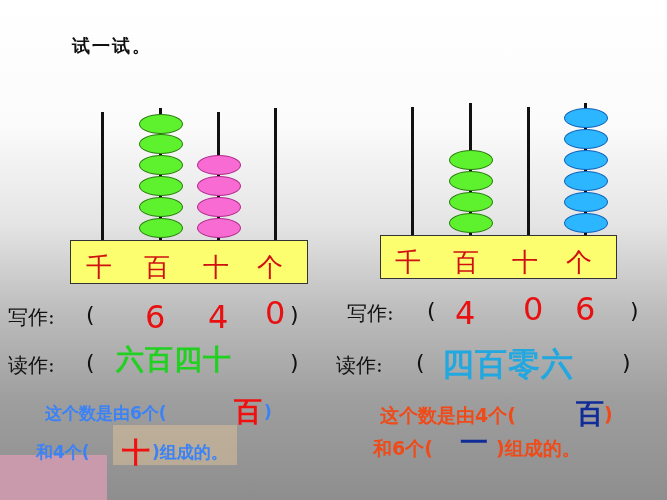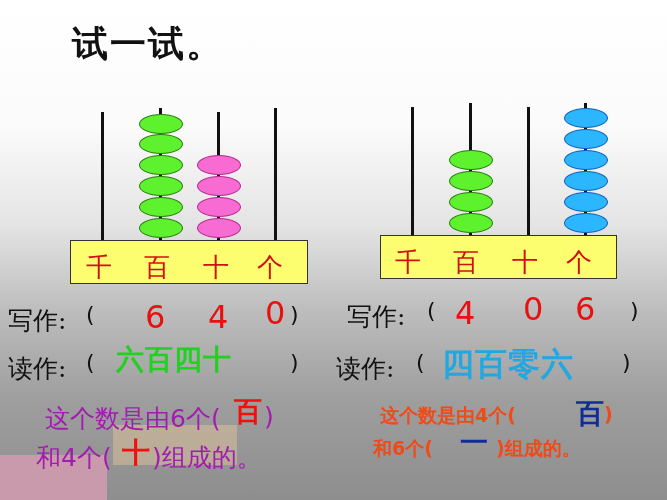--- a/index.html
+++ b/index.html
@@ -2,34 +2,34 @@
 <html><head>
 <meta charset="utf-8">
 <style>
   html, body { margin:0; padding:0; }
   body {
     width:667px; height:500px; position:relative; overflow:hidden;
     background: linear-gradient(to bottom, #ffffff 0%, #fbfbfb 25%, #e4e4e4 45%, #bdbdbd 62%, #9e9e9e 80%, #8e8e8e 100%);
     font-family: "DejaVu Sans", sans-serif;
   }
   .abs { position:absolute; }
-  .title { left:72px; top:20px; font-size:36px; font-weight:bold; color:#111; letter-spacing:2px; font-family:Liberation Mono, monospace; }
+  .title { left:72px; top:34px; font-size:18px; font-weight:bold; color:#111; letter-spacing:2px; font-family:Liberation Mono, monospace; }
   .rod { position:absolute; width:3px; background:#111; }
   .bead { position:absolute; width:44px; height:20px; border-radius:50%; border:1.5px solid; box-sizing:border-box; }
   .green { background:#5ef22e; border-color:#2a7a10; }
   .pink { background:#f76bd2; border-color:#b02a8c; }
   .blue { background:#2cb6ff; border-color:#1160b8; }
   .base { position:absolute; background:#fdfd70; border:1.5px solid #333; box-sizing:border-box; }
   .place { position:absolute; font-size:26px; color:#d01010; font-family:"DejaVu Serif", serif; }
-  .label { position:absolute; font-size:25px; color:#111; font-family:"DejaVu Serif", serif;text-align:right; }
+  .label { position:absolute; font-size:20px; color:#111; font-family:"DejaVu Serif", serif;text-align:right; }
   .paren { position:absolute; font-size:22px; color:#111; }
   .digit { position:absolute; font-size:32px; color:#e81010; font-family:"DejaVu Sans", sans-serif; }
   .read-green { position:absolute; font-size:28px; font-weight:bold; color:#22d022; letter-spacing:1px; }
   .read-blue { position:absolute; font-size:32px; font-weight:bold; color:#22a8e0; letter-spacing:1px; }
-  .sent-blue { position:absolute; font-size:25px; font-weight:normal; color:#a21caf; }
+  .sent-blue { position:absolute; font-size:17px; font-weight:bold; color:#3b82f6; }
   .sent-orange { position:absolute; font-size:19px; font-weight:bold; color:#f04a18; }
   .ans-red { position:absolute; font-size:28px; font-weight:bold; color:#f01010; }
   .ans-navy { position:absolute; font-size:28px; font-weight:bold; color:#102c98; }
   .highlight { position:absolute; background:rgba(230,200,150,0.45); }
   .pinkbox { position:absolute; background:#c99aac; }
 </style>
 </head>
 <body>
 
 <div class="abs title">试一试。</div>

